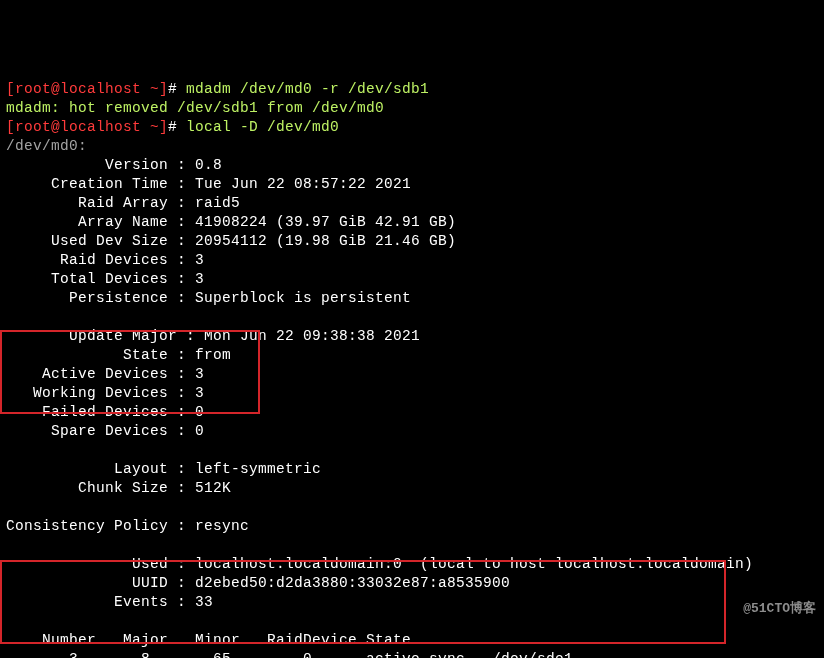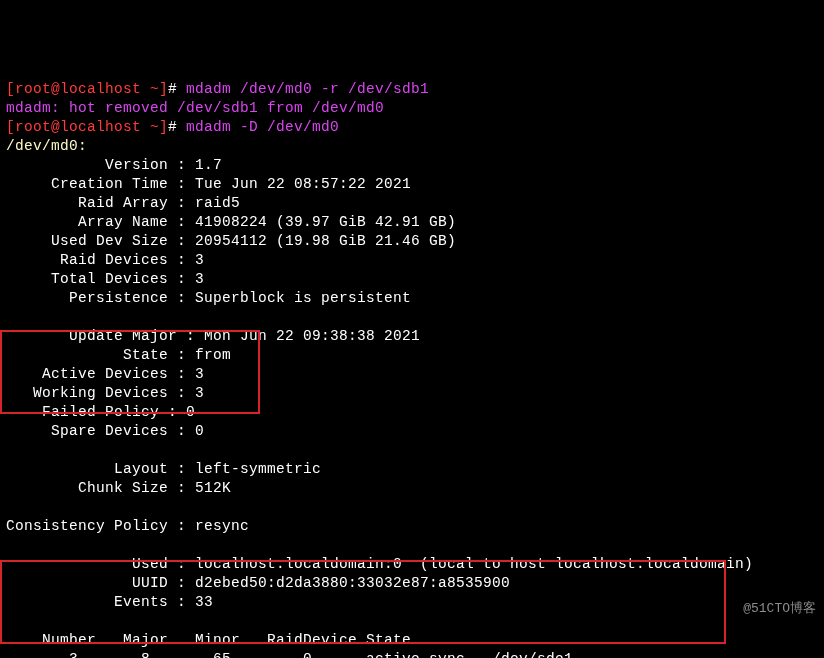--- a/index.html
+++ b/index.html
@@ -14,22 +14,22 @@
     height: 658px;
     box-sizing: border-box;
     position: relative;
     white-space: pre;
     letter-spacing: 0.3px;
   }
   .prompt-open { color: #ff3b3b; }
   .prompt-user { color: #ff3b3b; margin-top: 30px; }
   .prompt-close { color: #ff3b3b; }
   .prompt-hash { color: #fff; }
-  .cyan { color: #fef9c3; }
-  .white { color: #d946ef; }
+  .cyan { color: #a3a3a3; }
+  .white { color: #bef264; }
   .hl-box1 {
     position: absolute;
     border: 2px solid #d4252a;
     left: 0px;
     top: 330px;
     width: 256px;
     height: 80px;
     pointer-events: none;
   }
   .hl-box2 {
@@ -41,45 +41,46 @@
     height: 80px;
     pointer-events: none;
   }
   .watermark {
     position: absolute;
     right: 8px;
     bottom: 40px;
     color: #8c8c8c;
     font-size: 13px;
     letter-spacing: 0;
+    font-weight: bold;
   }
 </style>
 </head>
 <body>
 
 
 
 <div><span><span class="prompt-open">[</span><span class="prompt-user">root@localhost ~</span><span class="prompt-close">]</span><span class="prompt-hash">#</span><span class="white"> mdadm /dev/md0 -r /dev/sdb1</span></span>
 <span class="white">mdadm: hot removed /dev/sdb1 from /dev/md0</span>
-<span><span class="prompt-open">[</span><span class="prompt-user">root@localhost ~</span><span class="prompt-close">]</span><span class="prompt-hash">#</span><span class="white"> mdadm -D /dev/md0</span></span>
+<span><span class="prompt-open">[</span><span class="prompt-user">root@localhost ~</span><span class="prompt-close">]</span><span class="prompt-hash">#</span><span class="white"> local -D /dev/md0</span></span>
 <span class="cyan">/dev/md0:</span>
-<span><span>           Version :</span><span> 1.7</span></span>
+<span><span>           Version :</span><span> 0.8</span></span>
 <span><span>     Creation Time :</span><span> Tue Jun 22 08:57:22 2021</span></span>
 <span><span>        Raid Array :</span><span> raid5</span></span>
 <span><span>        Array Name :</span><span> 41908224 (39.97 GiB 42.91 GB)</span></span>
 <span><span>     Used Dev Size :</span><span> 20954112 (19.98 GiB 21.46 GB)</span></span>
 <span><span>      Raid Devices :</span><span> 3</span></span>
 <span><span>     Total Devices :</span><span> 3</span></span>
 <span><span>       Persistence :</span><span> Superblock is persistent</span></span>
 
 <span><span>       Update Major :</span><span> Mon Jun 22 09:38:38 2021</span></span>
 <span><span>             State :</span><span> from</span></span>
 <span><span>    Active Devices :</span><span> 3</span></span>
 <span><span>   Working Devices :</span><span> 3</span></span>
-<span><span>    Failed Policy :</span><span> 0</span></span>
+<span><span>    Failed Devices :</span><span> 0</span></span>
 <span><span>     Spare Devices :</span><span> 0</span></span>
 
 <span><span>            Layout :</span><span> left-symmetric</span></span>
 <span><span>        Chunk Size :</span><span> 512K</span></span>
 
 <span><span>Consistency Policy :</span><span> resync</span></span>
 
 <span><span>              Used :</span><span> localhost.localdomain:0  (local to host localhost.localdomain)</span></span>
 <span><span>              UUID :</span><span> d2ebed50:d2da3880:33032e87:a8535900</span></span>
 <span><span>            Events :</span><span> 33</span></span>

